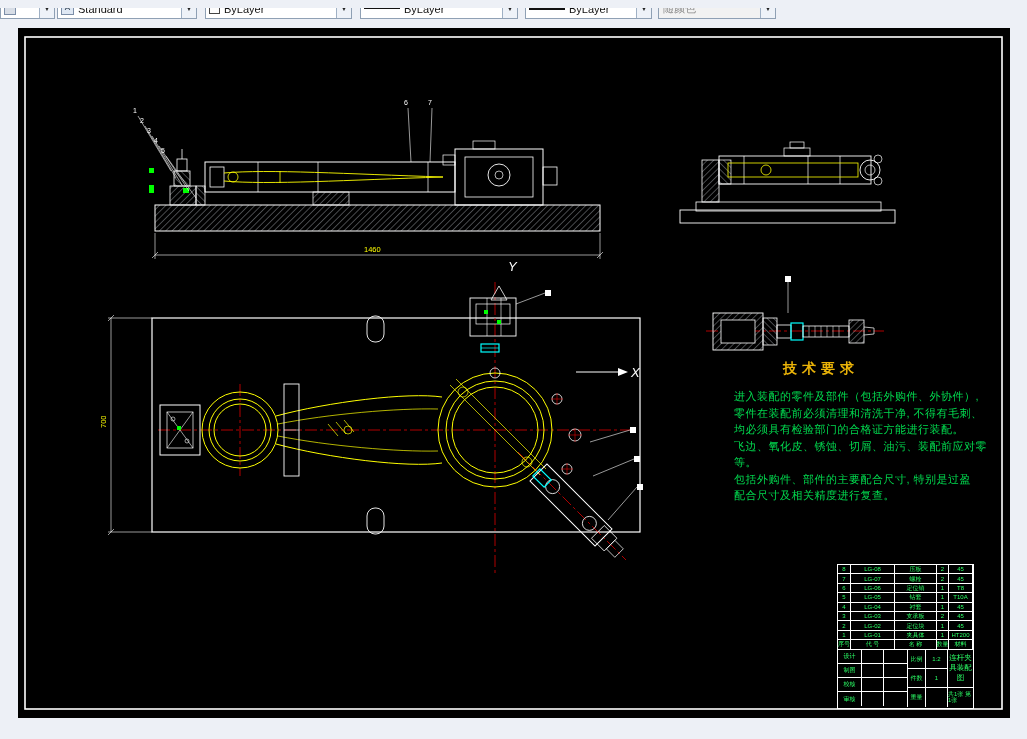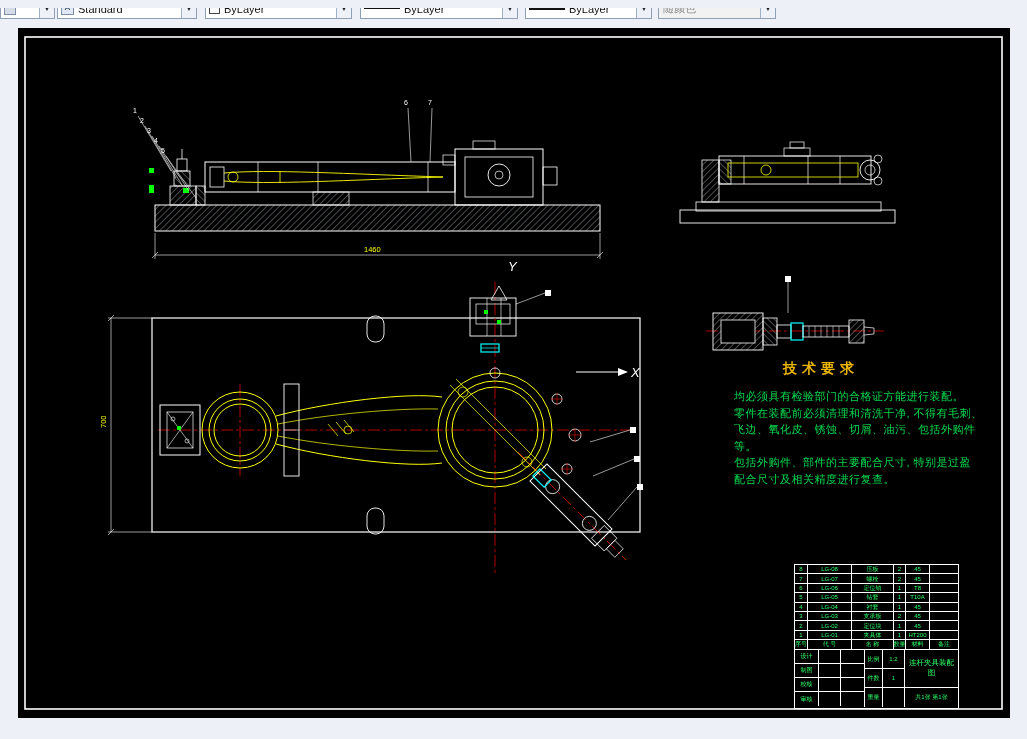--- a/index.html
+++ b/index.html
@@ -16,21 +16,21 @@
   .ic-ltline{width:36px;height:1.5px;background:#111;}
   .ic-lwline{width:36px;height:3px;background:#111;}
   .combo.disabled{background:#f2f2f2;color:#8b8b8b;}
   
   .canvas{position:absolute;left:18px;top:28px;width:992px;height:690px;background:#000;}
   .canvas svg{position:absolute;left:0;top:0;}
   
   .tech-title{position:absolute;left:737px;top:332px;width:132px;text-align:center;color:#eab308;font-size:14px;font-weight:bold;letter-spacing:5px;}
   .tech-body{position:absolute;left:716px;top:360px;width:288px;color:#00d94e;font-size:11px;line-height:16.5px;letter-spacing:0.5px;}
   
-  .tb{position:absolute;left:776px;top:536px;width:165px;height:145px;border:1.5px solid #fff;box-sizing:border-box;color:#2bff66;font-size:6px;line-height:1;background:#000;}
+  .tb{position:absolute;left:819px;top:536px;width:137px;height:145px;border:1.5px solid #fff;box-sizing:border-box;color:#2bff66;font-size:6px;line-height:1;background:#000;}
   .pl-row{display:flex;height:9.4px;border-bottom:0.8px solid #fff;box-sizing:border-box;}
   .plc{border-right:0.8px solid #fff;box-sizing:border-box;display:flex;align-items:center;justify-content:center;overflow:hidden;white-space:nowrap;}
   .plc-no{width:13px;}.plc-code{width:44px;}.plc-name{width:42px;}.plc-qty{width:12px;}.plc-mat{width:24px;}.plc-rem{flex:1;border-right:none;}
   .tb-bottom{display:flex;height:57px;}
   .sg-col{width:70px;border-right:0.8px solid #fff;box-sizing:border-box;}
   .sg-row{display:flex;height:14.1px;border-bottom:0.8px solid #fff;box-sizing:border-box;}
   .sg-row:last-child{border-bottom:none;}
   .sgc{box-sizing:border-box;display:flex;align-items:center;justify-content:center;overflow:hidden;white-space:nowrap;}
   .sgc.l{width:24px;border-right:0.8px solid #fff;}
   .sgc.m{width:22px;border-right:0.8px solid #fff;}
@@ -292,23 +292,24 @@
     <line x1="821" y1="298" x2="821" y2="309" stroke="#fff" stroke-width="0.5"></line>
     <rect x="831" y="292" width="15" height="23" fill="url(#hA)" stroke="#fff" stroke-width="0.8"></rect>
     <polyline points="846,299 856,300 856,306 846,307" fill="none" stroke="#fff" stroke-width="0.7"></polyline>
     <line x1="770" y1="285" x2="770" y2="254" stroke="#fff" stroke-width="0.6"></line>
     <rect x="767" y="248" width="6" height="6" fill="#fff"></rect>
   </g>
 </svg>
 
 <div class="tech-title">技术要求</div>
 <div class="tech-body">
+  <div>进入装配的零件及部件（包括外购件、外协件）,</div>
+  <div>零件在装配前必须清理和清洗干净, 不得有毛刺、</div>
   <div>均必须具有检验部门的合格证方能进行装配。</div>
-  <div>零件在装配前必须清理和清洗干净, 不得有毛刺、</div>
-  <div>飞边、氧化皮、锈蚀、切屑、油污、包括外购件</div>
+  <div>飞边、氧化皮、锈蚀、切屑、油污、装配前应对零</div>
   <div>等。</div>
   <div>包括外购件、部件的主要配合尺寸, 特别是过盈</div>
   <div>配合尺寸及相关精度进行复查。</div>
 </div>
 
 <div class="tb">
   <div id="parts-rows">
         <div class="pl-row">
           <div class="plc plc-no">8</div>
           <div class="plc plc-code">LG-08</div>

